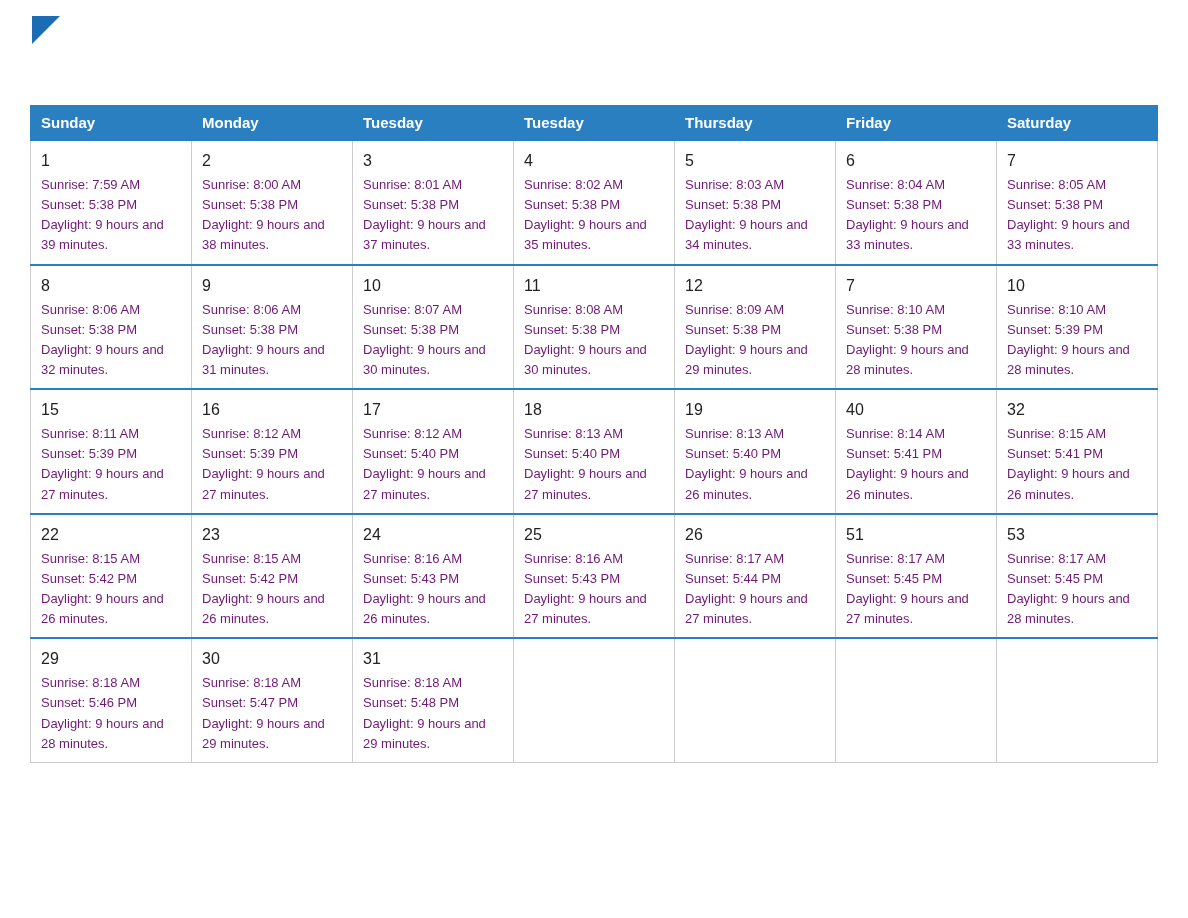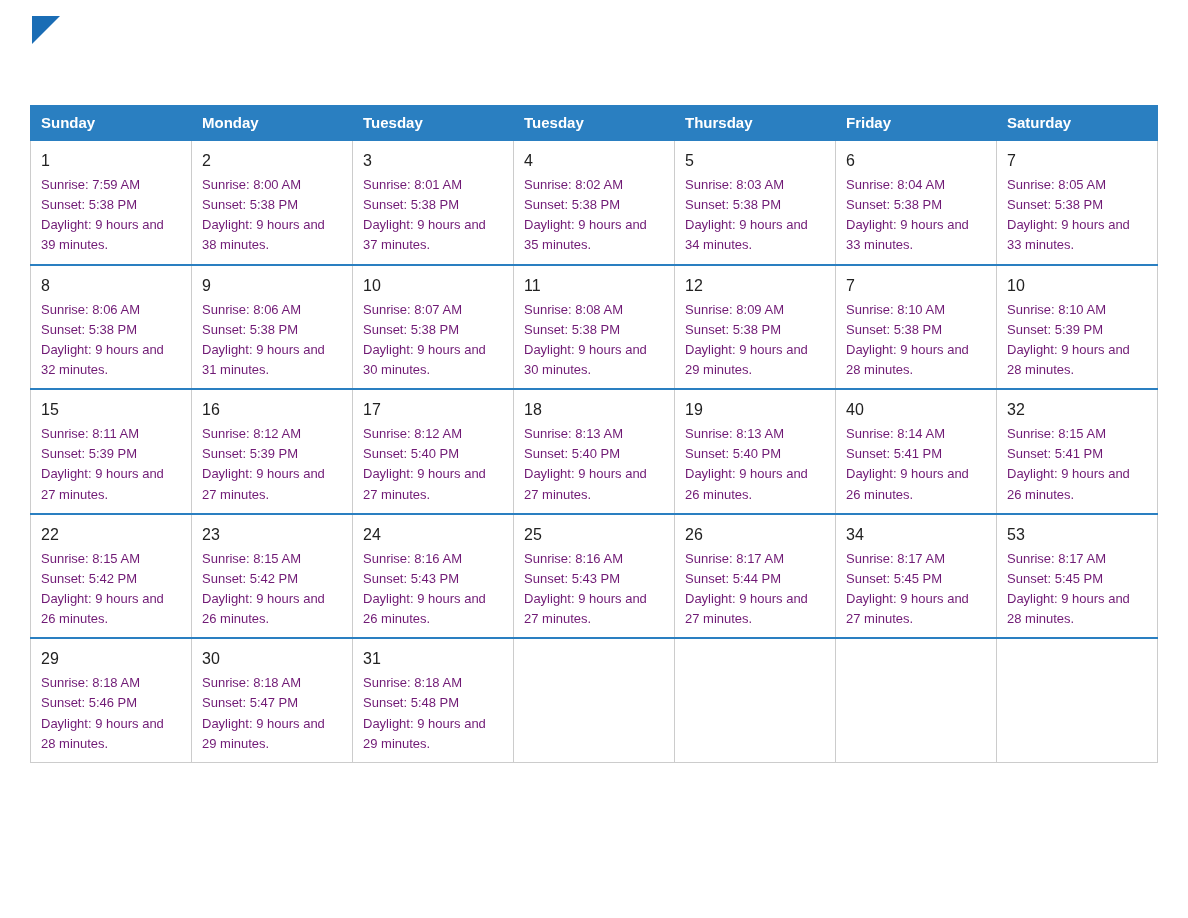--- a/index.html
+++ b/index.html
@@ -160,21 +160,21 @@
         <td><span class="day-num">19</span><span class="day-info">Sunrise: 8:13 AM<br>Sunset: 5:40 PM<br>Daylight: 9 hours and 26 minutes.</span></td>
         <td><span class="day-num">40</span><span class="day-info">Sunrise: 8:14 AM<br>Sunset: 5:41 PM<br>Daylight: 9 hours and 26 minutes.</span></td>
         <td><span class="day-num">32</span><span class="day-info">Sunrise: 8:15 AM<br>Sunset: 5:41 PM<br>Daylight: 9 hours and 26 minutes.</span></td>
       </tr>
       <tr>
         <td><span class="day-num">22</span><span class="day-info">Sunrise: 8:15 AM<br>Sunset: 5:42 PM<br>Daylight: 9 hours and 26 minutes.</span></td>
         <td><span class="day-num">23</span><span class="day-info">Sunrise: 8:15 AM<br>Sunset: 5:42 PM<br>Daylight: 9 hours and 26 minutes.</span></td>
         <td><span class="day-num">24</span><span class="day-info">Sunrise: 8:16 AM<br>Sunset: 5:43 PM<br>Daylight: 9 hours and 26 minutes.</span></td>
         <td><span class="day-num">25</span><span class="day-info">Sunrise: 8:16 AM<br>Sunset: 5:43 PM<br>Daylight: 9 hours and 27 minutes.</span></td>
         <td><span class="day-num">26</span><span class="day-info">Sunrise: 8:17 AM<br>Sunset: 5:44 PM<br>Daylight: 9 hours and 27 minutes.</span></td>
-        <td><span class="day-num">34</span><span class="day-info">Sunrise: 8:17 AM<br>Sunset: 5:45 PM<br>Daylight: 9 hours and 27 minutes.</span></td>
+        <td><span class="day-num">51</span><span class="day-info">Sunrise: 8:17 AM<br>Sunset: 5:45 PM<br>Daylight: 9 hours and 27 minutes.</span></td>
         <td><span class="day-num">53</span><span class="day-info">Sunrise: 8:17 AM<br>Sunset: 5:45 PM<br>Daylight: 9 hours and 28 minutes.</span></td>
       </tr>
       <tr>
         <td><span class="day-num">29</span><span class="day-info">Sunrise: 8:18 AM<br>Sunset: 5:46 PM<br>Daylight: 9 hours and 28 minutes.</span></td>
         <td><span class="day-num">30</span><span class="day-info">Sunrise: 8:18 AM<br>Sunset: 5:47 PM<br>Daylight: 9 hours and 29 minutes.</span></td>
         <td><span class="day-num">31</span><span class="day-info">Sunrise: 8:18 AM<br>Sunset: 5:48 PM<br>Daylight: 9 hours and 29 minutes.</span></td>
         <td class="empty"></td>
         <td class="empty"></td>
         <td class="empty"></td>
         <td class="empty"></td>

